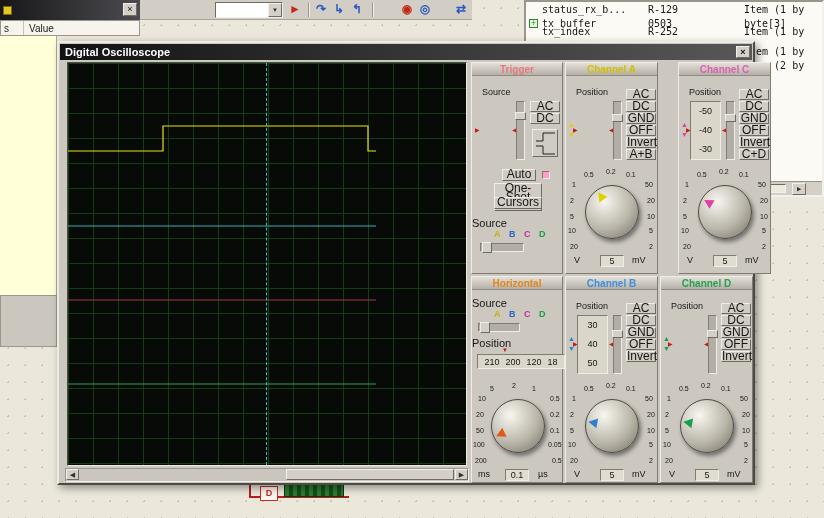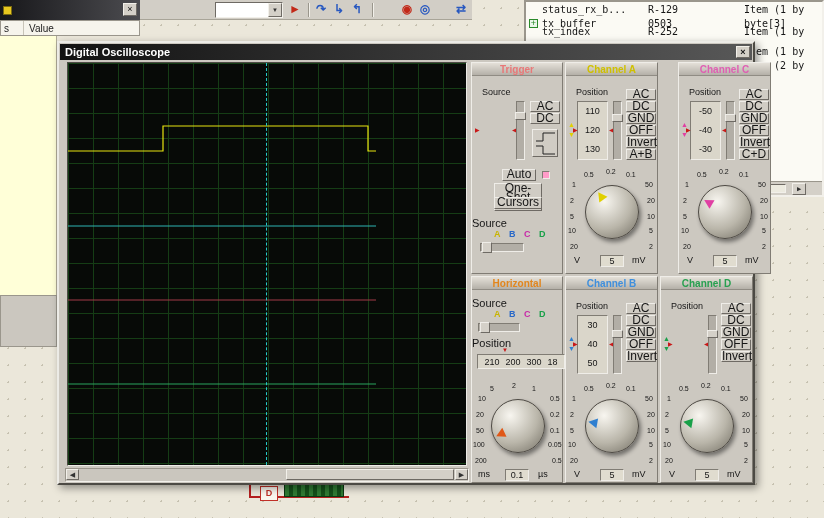--- a/index.html
+++ b/index.html
@@ -230,25 +230,20 @@
     <div class="hslide" style="left:8px;top:180px;width:44px">
       <div class="hthumb" style="left:1px"></div>
     </div>
   </div>
 
   <div class="sec" style="left:506px;top:19px;width:93px;height:212px">
     <div class="sec-h" style="color: rgb(207, 192, 0);">Channel A</div>
     <div class="lbl" style="left:10px;top:24px">Position</div>
     <span class="cmark" style="left: 2px; top: 58px; color: rgb(224, 208, 0);">▲</span>
     <span class="cmark" style="left: 2px; top: 68px; color: rgb(224, 208, 0);">▼</span>
-    <div class="wellv" style="left:11px;top:38px;height:59px">
-      <div>110</div>
-      <div>120</div>
-      <div>130</div>
-    </div>
     <span class="redmark" style="left:7px;top:64px">▶</span>
     <span class="redmark" style="left:43px;top:64px">◀</span>
     <div class="vslide" style="left:47px;top:38px;height:59px">
       <div class="vthumb" style="top:12px"></div>
     </div>
     <div class="btncol" style="left:60px;top:26px;width:30px">
       <div class="mbtn">AC</div>
       <div class="mbtn">DC</div>
       <div class="mbtn">GND</div>
       <div class="mbtn">OFF</div>
@@ -332,21 +327,21 @@
     <span class="slet" style="left: 52px; top: 32px; color: rgb(200, 40, 168);">C</span>
     <span class="slet" style="left: 67px; top: 32px; color: rgb(24, 160, 72);">D</span>
     <div class="hslide" style="left:6px;top:46px;width:42px">
       <div class="hthumb" style="left:1px"></div>
     </div>
     <div class="clbl" style="top:60px">Position</div>
     <span class="redmark" style="left:30px;top:70px">▼</span>
     <div class="wellh" style="left:5px;top:77px;width:88px">
       <span>210</span>
       <span>200</span>
-      <span>300</span>
+      <span>120</span>
       <span>18</span>
     </div>
     <span class="kl" style="left:18px;top:108px">5</span>
     <span class="kl" style="left:40px;top:105px">2</span>
     <span class="kl" style="left:60px;top:108px">1</span>
     <span class="kl" style="left:6px;top:118px">10</span>
     <span class="kl" style="left:4px;top:134px">20</span>
     <span class="kl" style="left:4px;top:150px">50</span>
     <span class="kl" style="left:1px;top:164px">100</span>
     <span class="kl" style="left:78px;top:118px">0.5</span>

